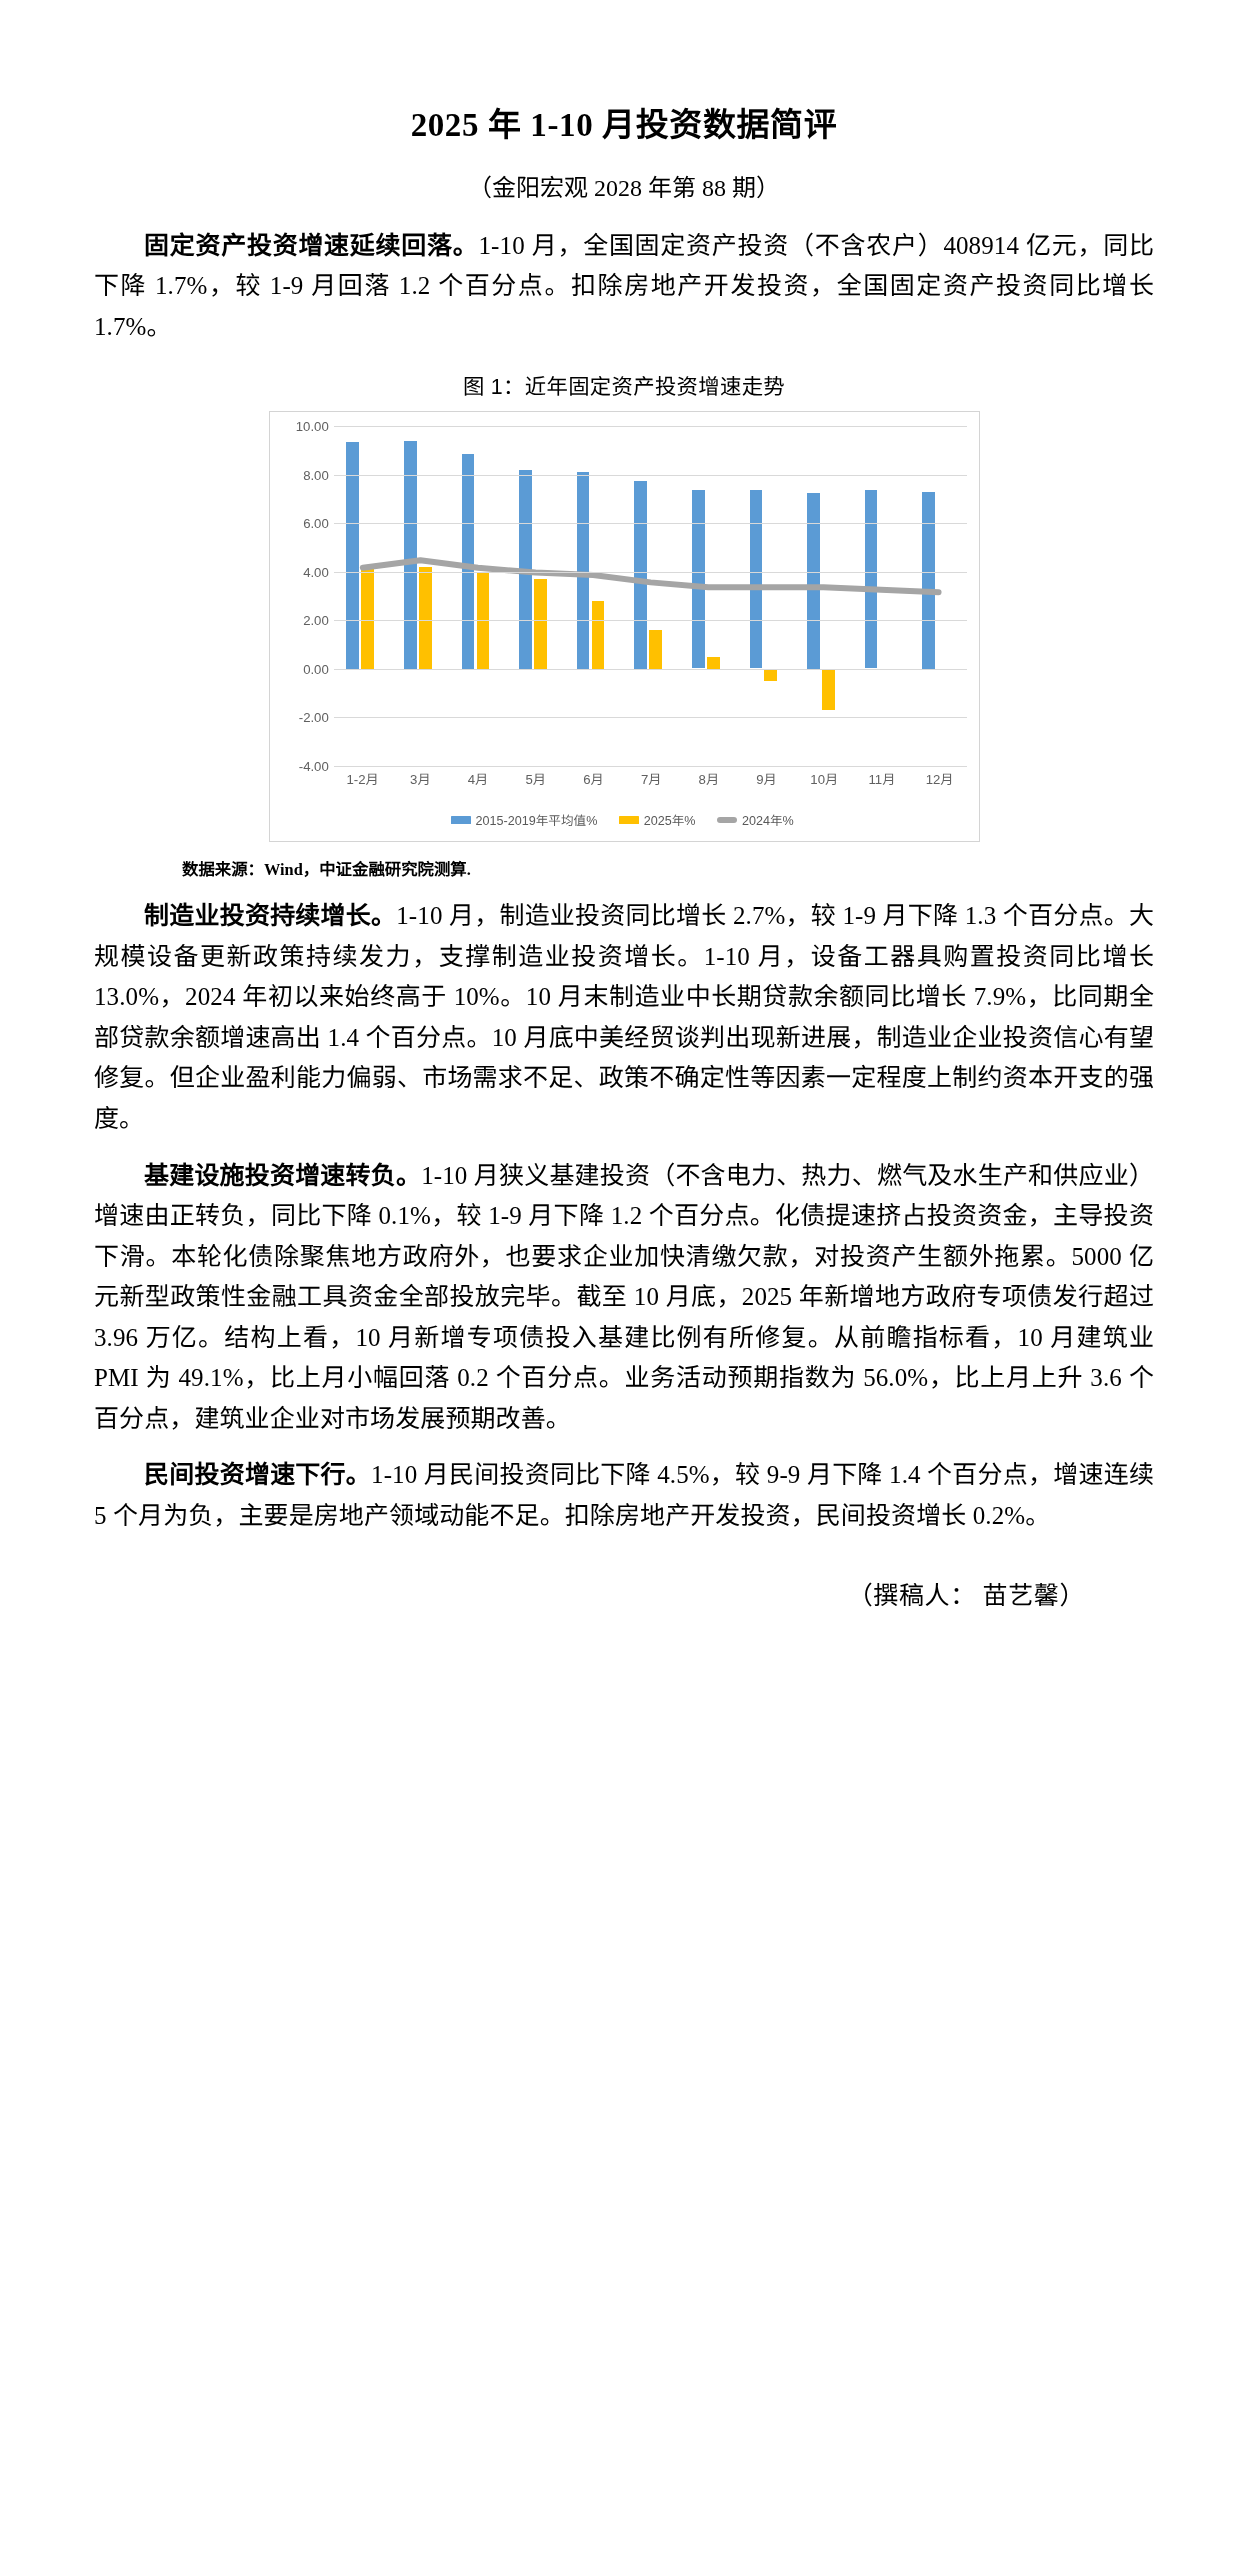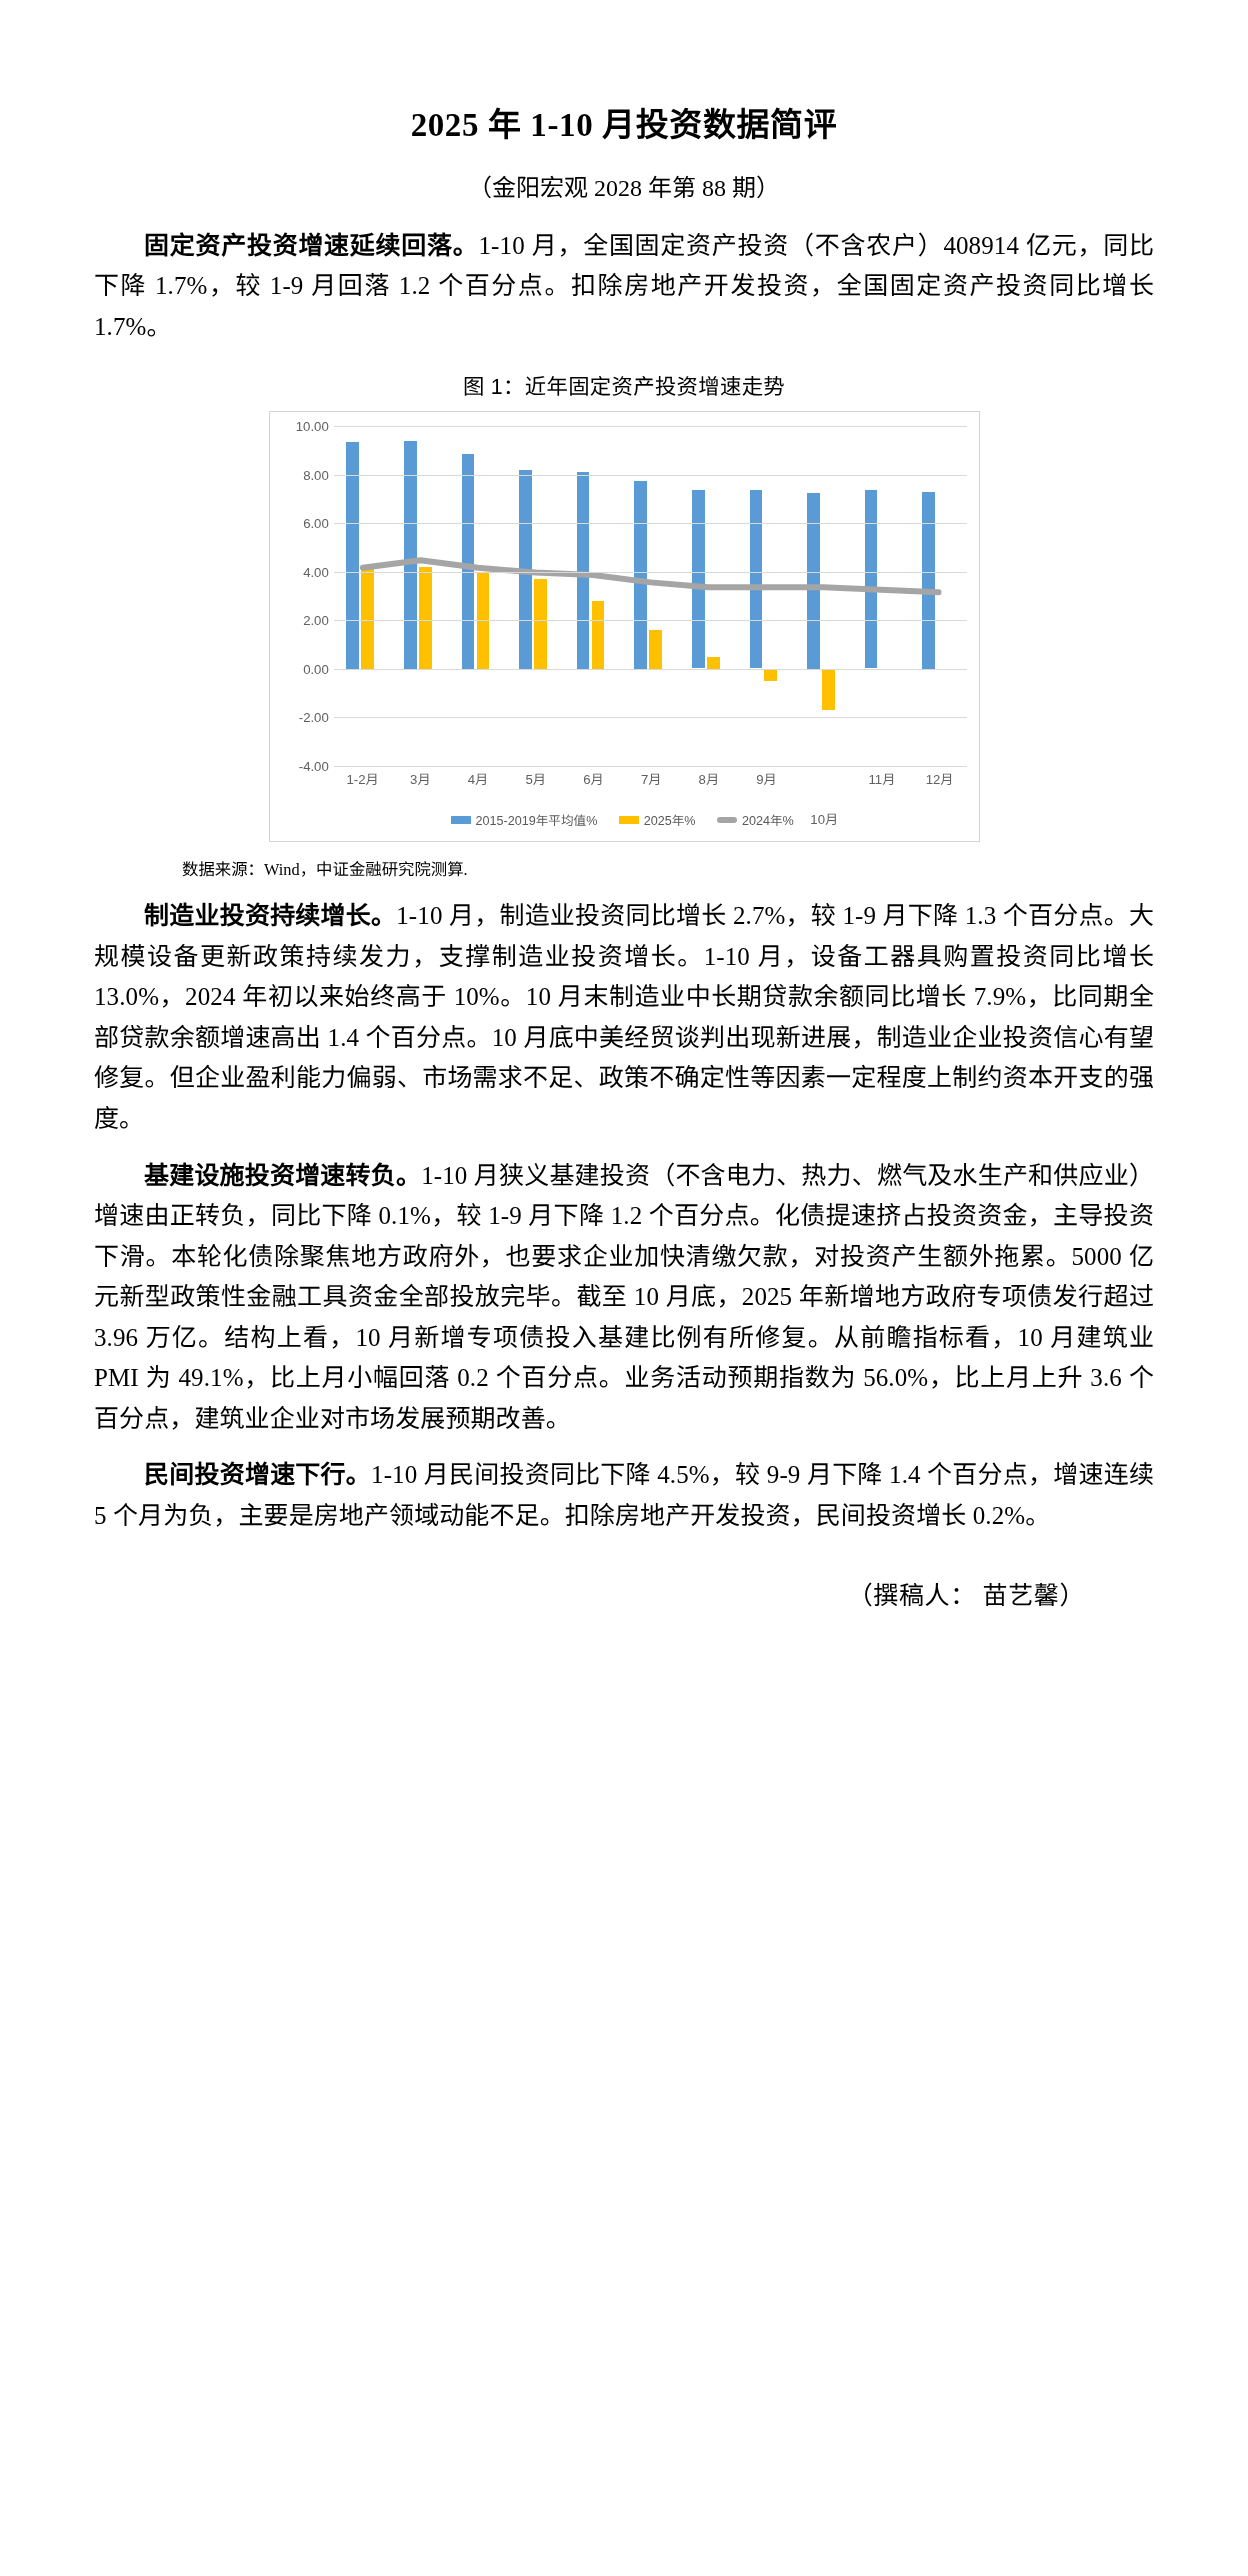--- a/index.html
+++ b/index.html
@@ -148,20 +148,21 @@
     white-space: nowrap;
   }
   .swatch { width: 20px; height: 8.2px; border-radius: 0.6px; }
   .swatch.gray { background: #a5a5a5; height: 5.7px; border-radius: 3.1px; }
 
   .source-note {
     font-size: 16.4px;
     margin: 14px 0 0 0;
     padding-left: 88px;
     font-family: "Liberation Serif", "DejaVu Serif", serif;
+    font-weight: bold;
   }
 
   .signature {
     font-size: 25px;
     text-align: right;
     margin: 39px 69px 0 0;
     letter-spacing: 0.6px;
   }
 </style>
 </head>
@@ -251,21 +252,21 @@
       </div>
       <div class="x-labels" id="x-labels">
           <div class="x-label" style="left: 0%; width: 9.09091%;">1-2月</div>
           <div class="x-label" style="left: 9.09091%; width: 9.09091%;">3月</div>
           <div class="x-label" style="left: 18.1818%; width: 9.09091%;">4月</div>
           <div class="x-label" style="left: 27.2727%; width: 9.09091%;">5月</div>
           <div class="x-label" style="left: 36.3636%; width: 9.09091%;">6月</div>
           <div class="x-label" style="left: 45.4545%; width: 9.09091%;">7月</div>
           <div class="x-label" style="left: 54.5455%; width: 9.09091%;">8月</div>
           <div class="x-label" style="left: 63.6364%; width: 9.09091%;">9月</div>
-          <div class="x-label" style="left: 72.7273%; width: 9.09091%; margin-top: 40px;">10月</div>
+          <div class="x-label" style="left: 72.7273%; width: 9.09091%;">10月</div>
           <div class="x-label" style="left: 81.8182%; width: 9.09091%;">11月</div>
           <div class="x-label" style="left: 90.9091%; width: 9.09091%;">12月</div>
         </div>
 
       <div class="legend" id="chart-legend">
           <div class="legend-item">
             <span class="swatch" style="background: rgb(91, 155, 213);"></span>
             <span>2015-2019年平均值%</span>
           </div>
           <div class="legend-item">

